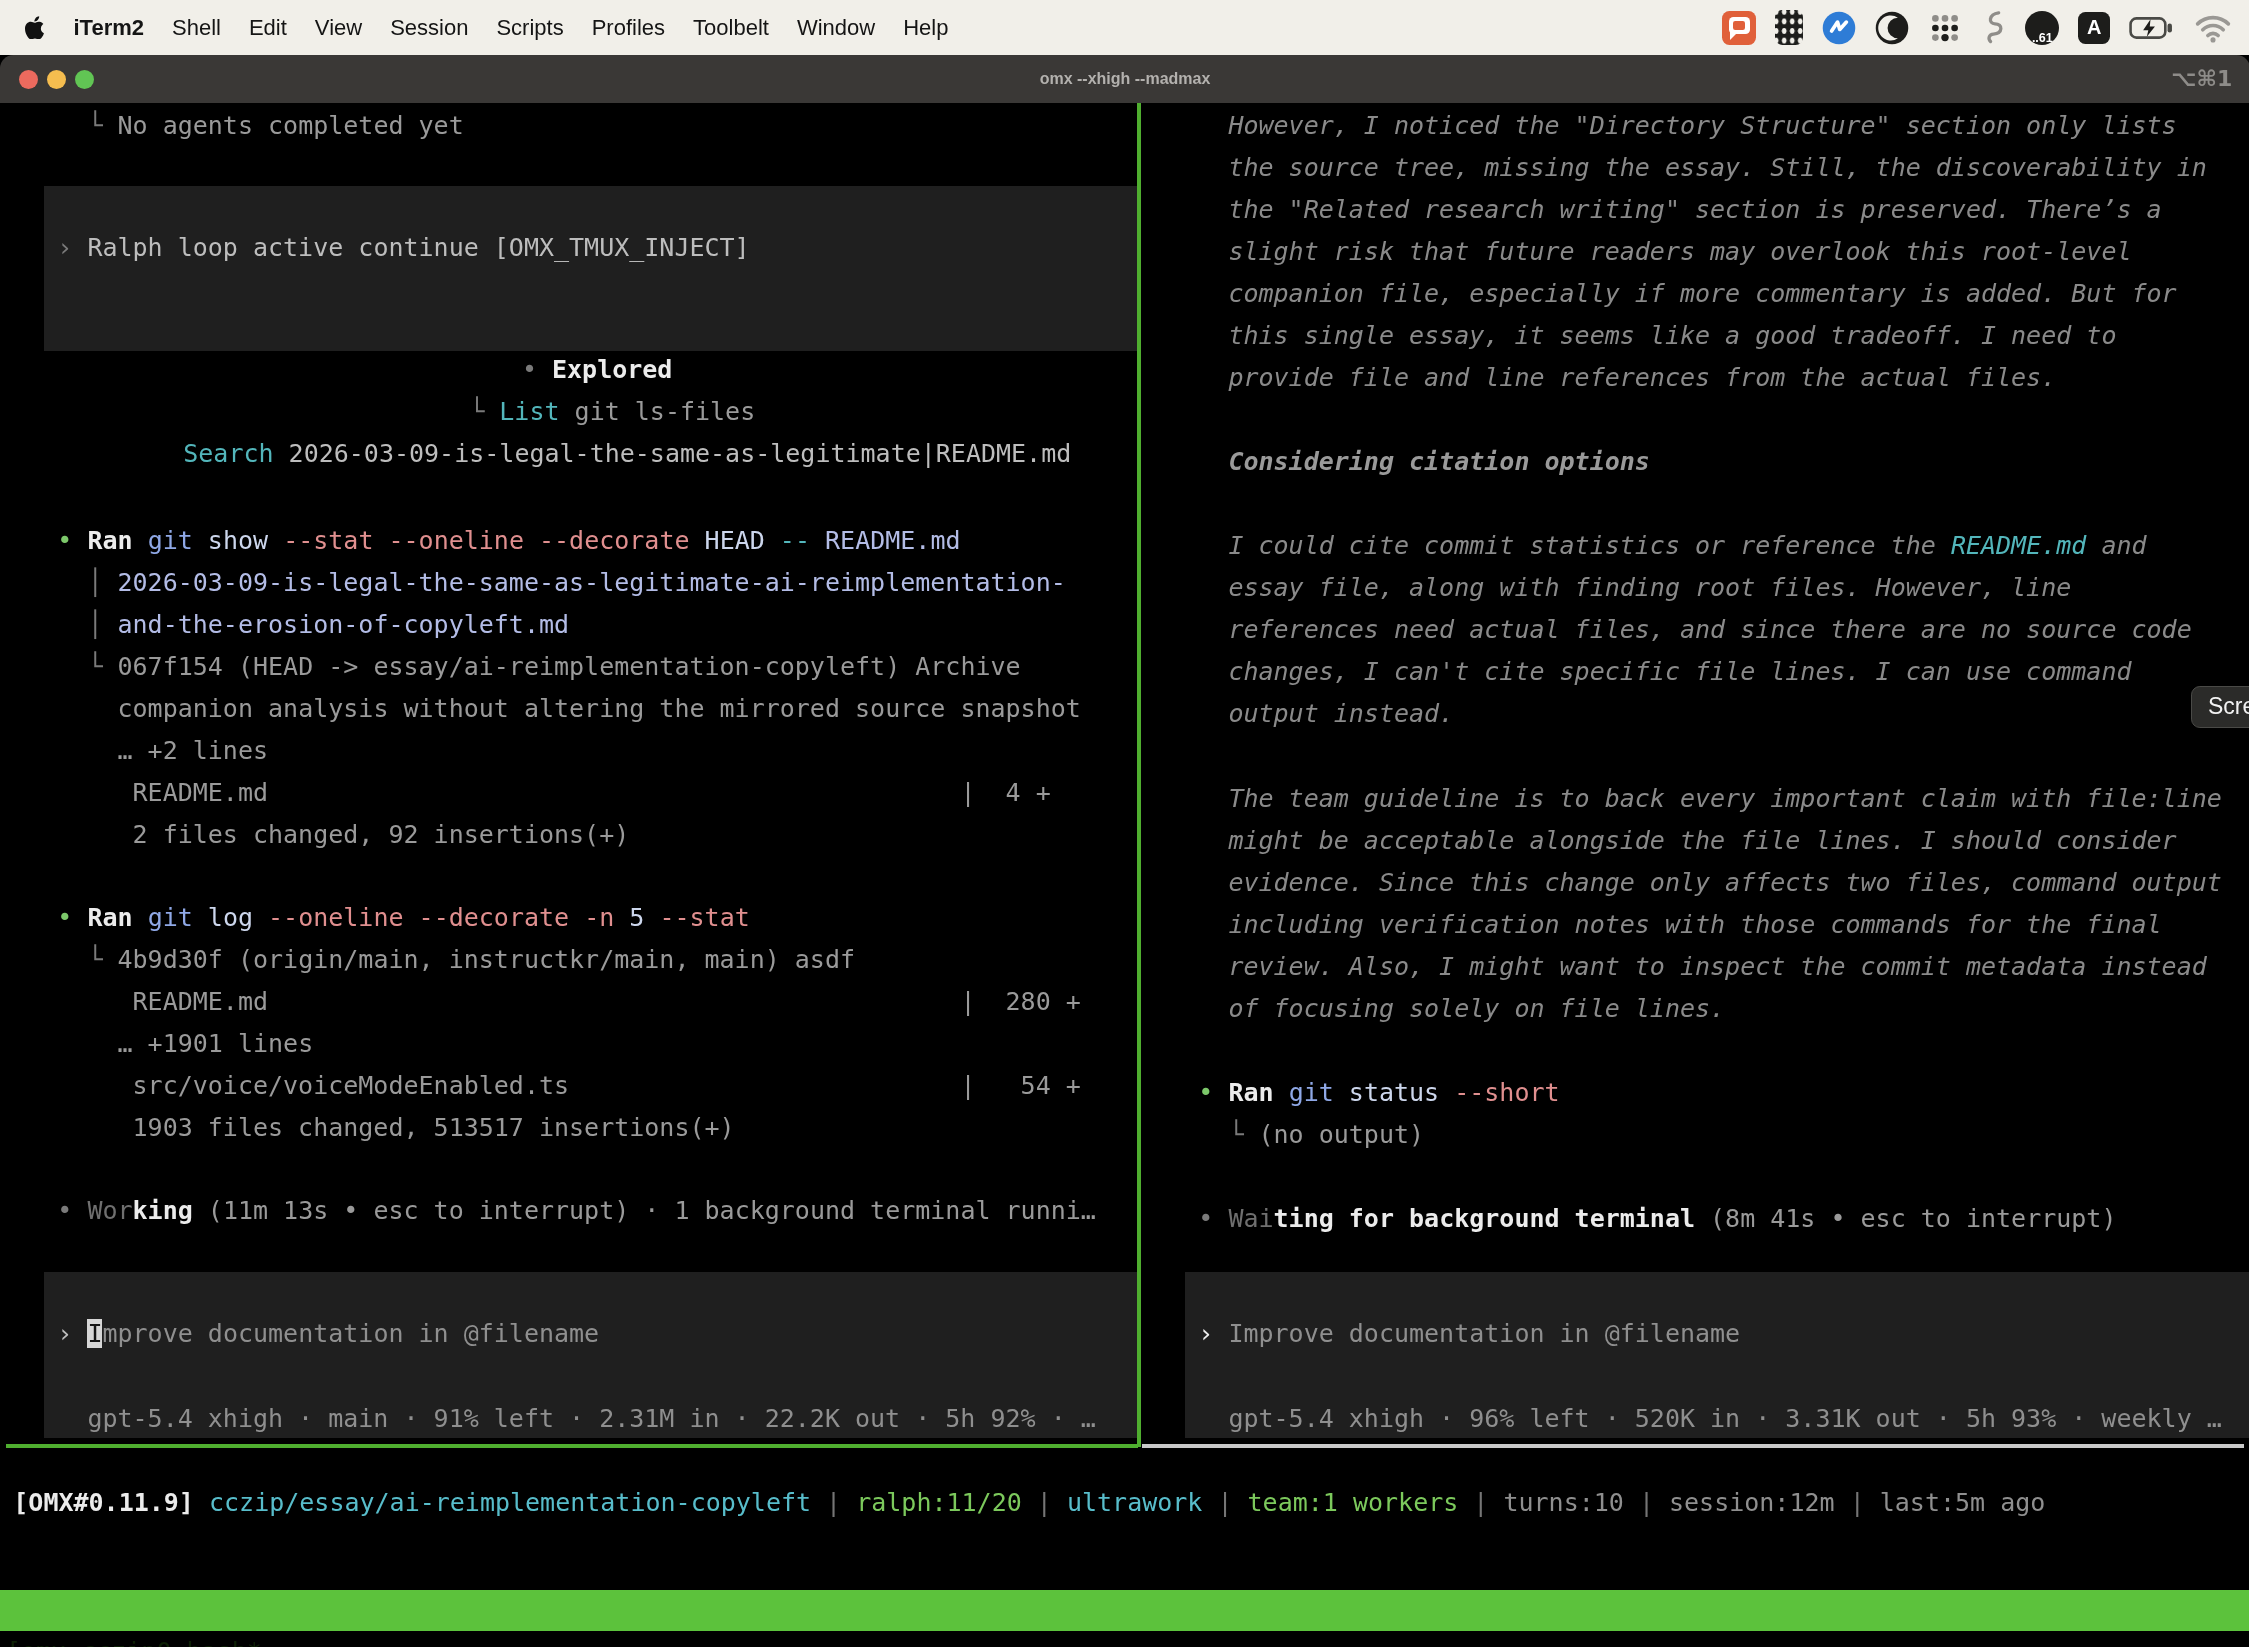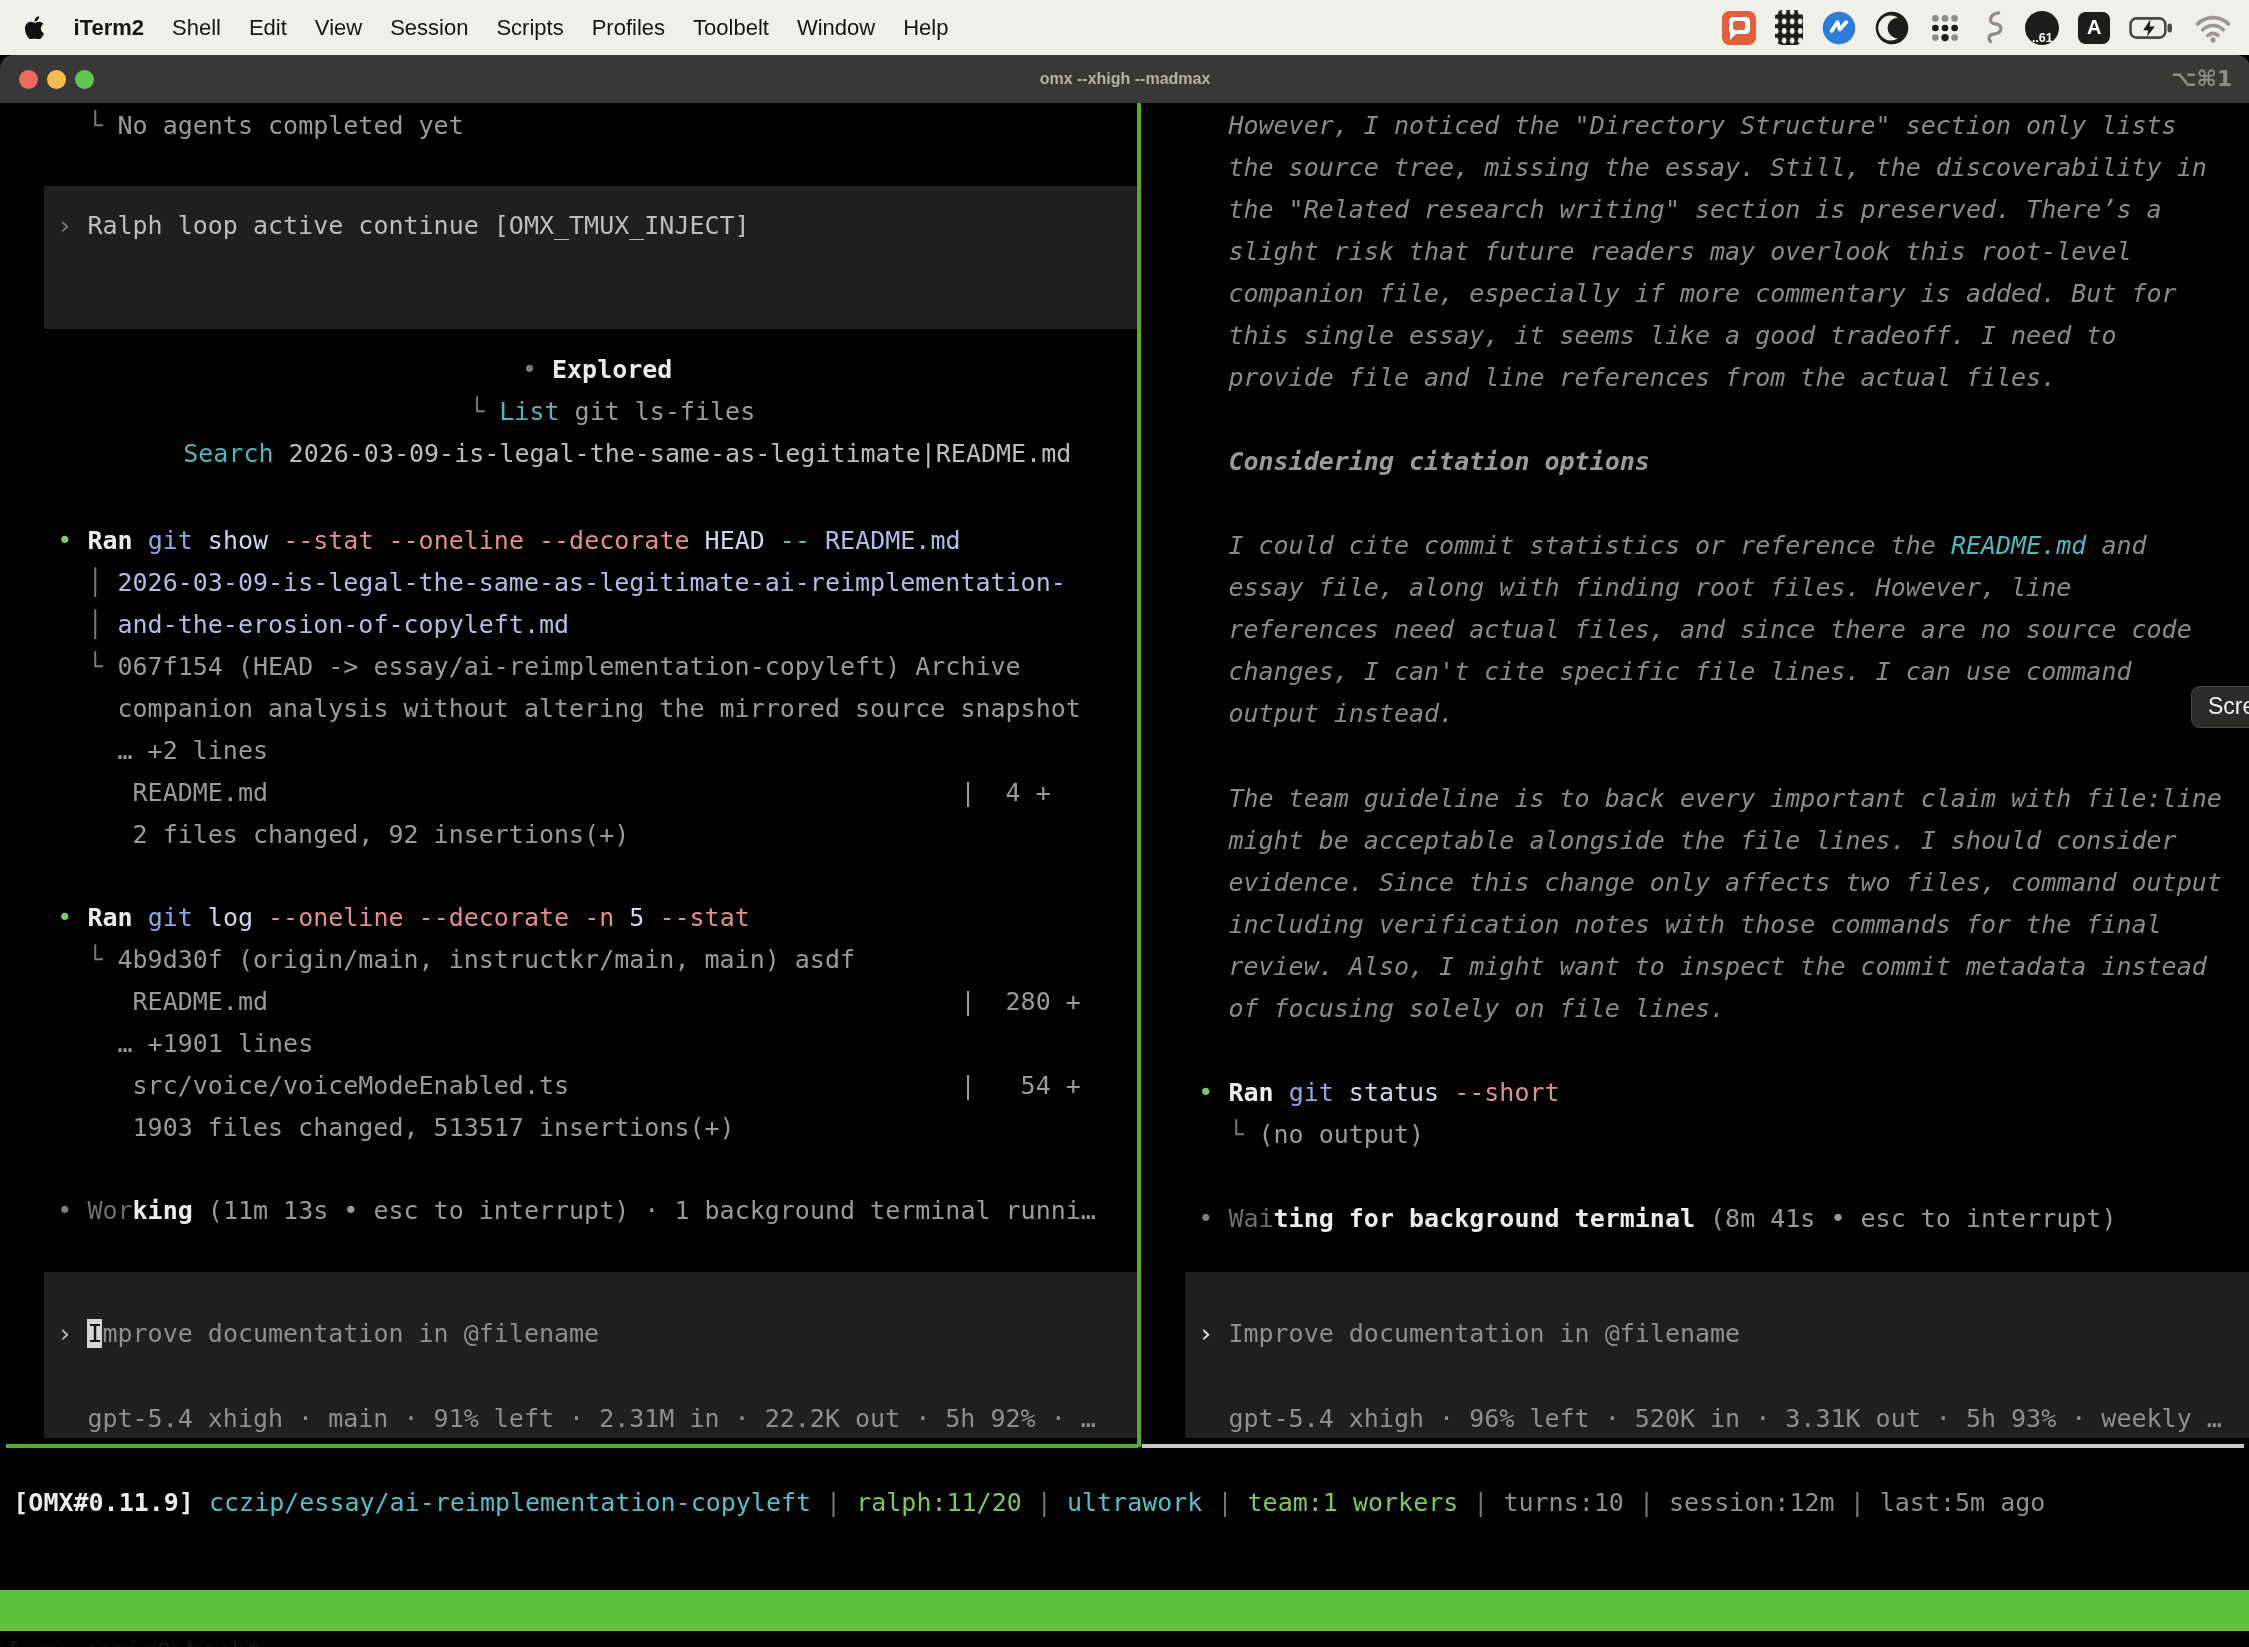--- a/index.html
+++ b/index.html
@@ -171,21 +171,21 @@
     <span class="tl green"></span>
     <div class="title">omx --xhigh --madmax</div>
     <div class="shortcut">⌥⌘1</div>
   </div>
 
   <div class="terminal">
     <div class="pane" id="left-pane">
         <div class="block" style="top: 1.5px;">
           <div class="tline"><span class="s-dim">  └ </span><span class="s-fg">No agents completed yet</span></div>
         </div>
-        <div class="block tbox" style="top: 83px; height: 124px; padding-top: 19px;">
+        <div class="block tbox" style="top: 83px; height: 124px; padding-top: 41px;">
           <div class="tline"><span class="s-dim">› </span><span class="s-bright">Ralph loop active continue [OMX_TMUX_INJECT]</span></div>
         </div>
         <div class="block" style="top: 246px; text-align: center;">
           <div class="tline"><span class="s-dim">• </span><span class="s-white b">Explored</span></div>
           <div class="tline"><span class="s-dim">  └ </span><span class="s-teal">List</span><span class="s-fg"> git ls-files</span></div>
           <div class="tline"><span class="s-fg">    </span><span class="s-teal">Search</span><span class="s-fg"> </span><span class="s-bright">2026-03-09-is-legal-the-same-as-legitimate|README.md</span></div>
         </div>
         <div class="block" style="top: 417px;">
           <div class="tline"><span class="s-gbullet">• </span><span class="s-white b">Ran</span><span class="s-fg"> </span><span class="s-blue">git</span><span class="s-fg"> </span><span class="s-pale">show</span><span class="s-fg"> </span><span class="s-pink">--stat --oneline --decorate</span><span class="s-fg"> </span><span class="s-pale">HEAD</span><span class="s-fg"> </span><span class="s-teal">--</span><span class="s-fg"> </span><span class="s-lav">README.md</span></div>
           <div class="tline"><span class="s-dim">  │ </span><span class="s-lav">2026-03-09-is-legal-the-same-as-legitimate-ai-reimplementation-</span></div>

